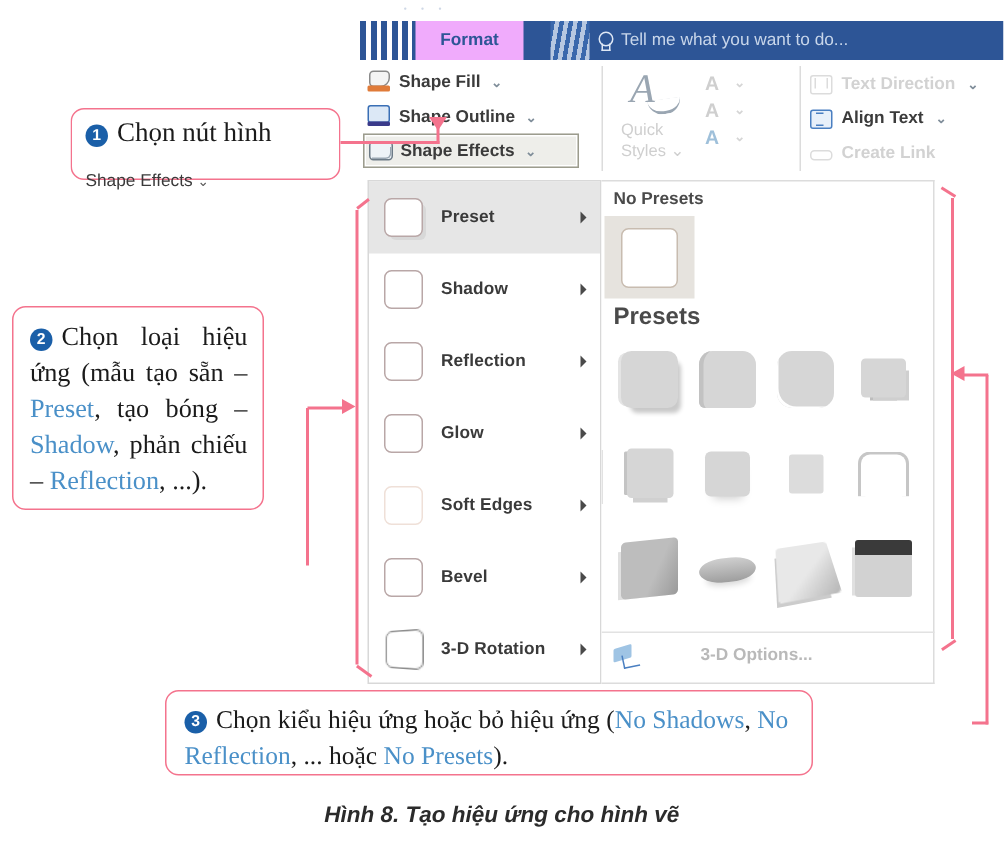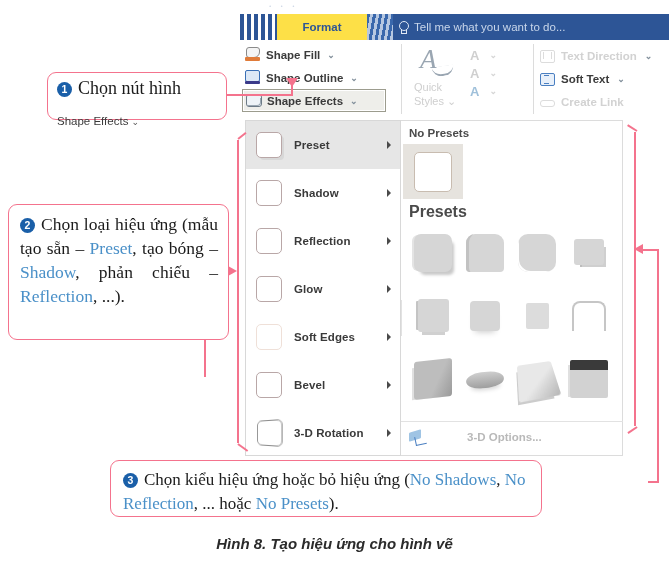--- a/index.html
+++ b/index.html
@@ -22,22 +22,22 @@
   
   .ribbon {
     position:absolute; left:240px; top:14px; width:429px; height:106px;
     background:#ffffff;
   }
   .ribbon-titlebar {
     position:absolute; left:0; top:0; width:429px; height:26px;
     background:#2d5596;
   }
   .tab-format {
-    position:absolute; left:37px; top:0px; width:90px; height:26px;
-    background:#fde047;
+    position:absolute; left:37px; top:0px; width:72px; height:26px;
+    background:#f0abfc;
     display:flex; align-items:center; justify-content:center;
     color:#2d5596; font-size:11.5px; font-weight:600;
   }
   .titlebar-stripes {
     position:absolute; left:0; top:0; width:37px; height:26px;
     background: repeating-linear-gradient(90deg,#2d5596 0 4px,#ffffff 4px 7px);
   }
   .stripes-b {
     position:absolute; left:127px; top:0; width:26px; height:26px;
     background: repeating-linear-gradient(100deg,#3c6bb0 0 3px,#cfdcee 3px 6px);
@@ -180,21 +180,21 @@
   .opt-txt { font-size:11.5px; color:#b9b9b9; font-weight:600;margin-left:32px; }
   .menu-vsep { position:absolute; left:401px; top:300px; width:1px; height:36px; background:#e2e2e2; }
 
   
   .callout {
     position:absolute; border:1.6px solid #f4738d; border-radius:9px;
     background:#ffffff; color:#1b1b1b;
     font-family:"Liberation Serif", serif;
   }
   #box1 { left:47px; top:72px; width:180px; height:48px; padding:4px 8px 0 9px; }
-  #box2 { left:8px; top:204px; width:221px; height:136px; padding:7px 10px 0 11px; }
+  #box2 { left:8px; top:204px; width:168px; height:136px; padding:7px 10px 0 11px; }
   #box3 { left:110px; top:460px; width:432px; height:57px; padding:7px 12px 0 12px; }
 
   .num {
     display:inline-block; width:15px; height:15px; border-radius:50%;
     background:#1a5fa8; color:#fff; font-family:"Liberation Sans", sans-serif;
     font-size:10.5px; font-weight:700; text-align:center; line-height:15px;
     vertical-align:1px; margin-right:6px;
   }
   .b-line1 { font-size:18px; line-height:22px; }
   .b-sub { font-family:"Liberation Sans", sans-serif; font-size:11.5px; color:#3a3a3a; margin-top:16px; }
@@ -298,21 +298,21 @@
       <div class="sep-v" style="left:293px;"></div>
 
       <div class="tx-group">
         <div class="tx-row">
           <span class="tx-ico ico-dir"></span>
           <span>Text Direction</span>
           <span class="caret">⌄</span>
         </div>
         <div class="tx-row on">
           <span class="tx-ico ico-align"></span>
-          <span>Soft Text</span>
+          <span>Align Text</span>
           <span class="caret">⌄</span>
         </div>
         <div class="tx-row">
           <span class="tx-ico ico-link"></span>
           <span>Create Link</span>
         </div>
       </div>
 
     </div>
   </div>

